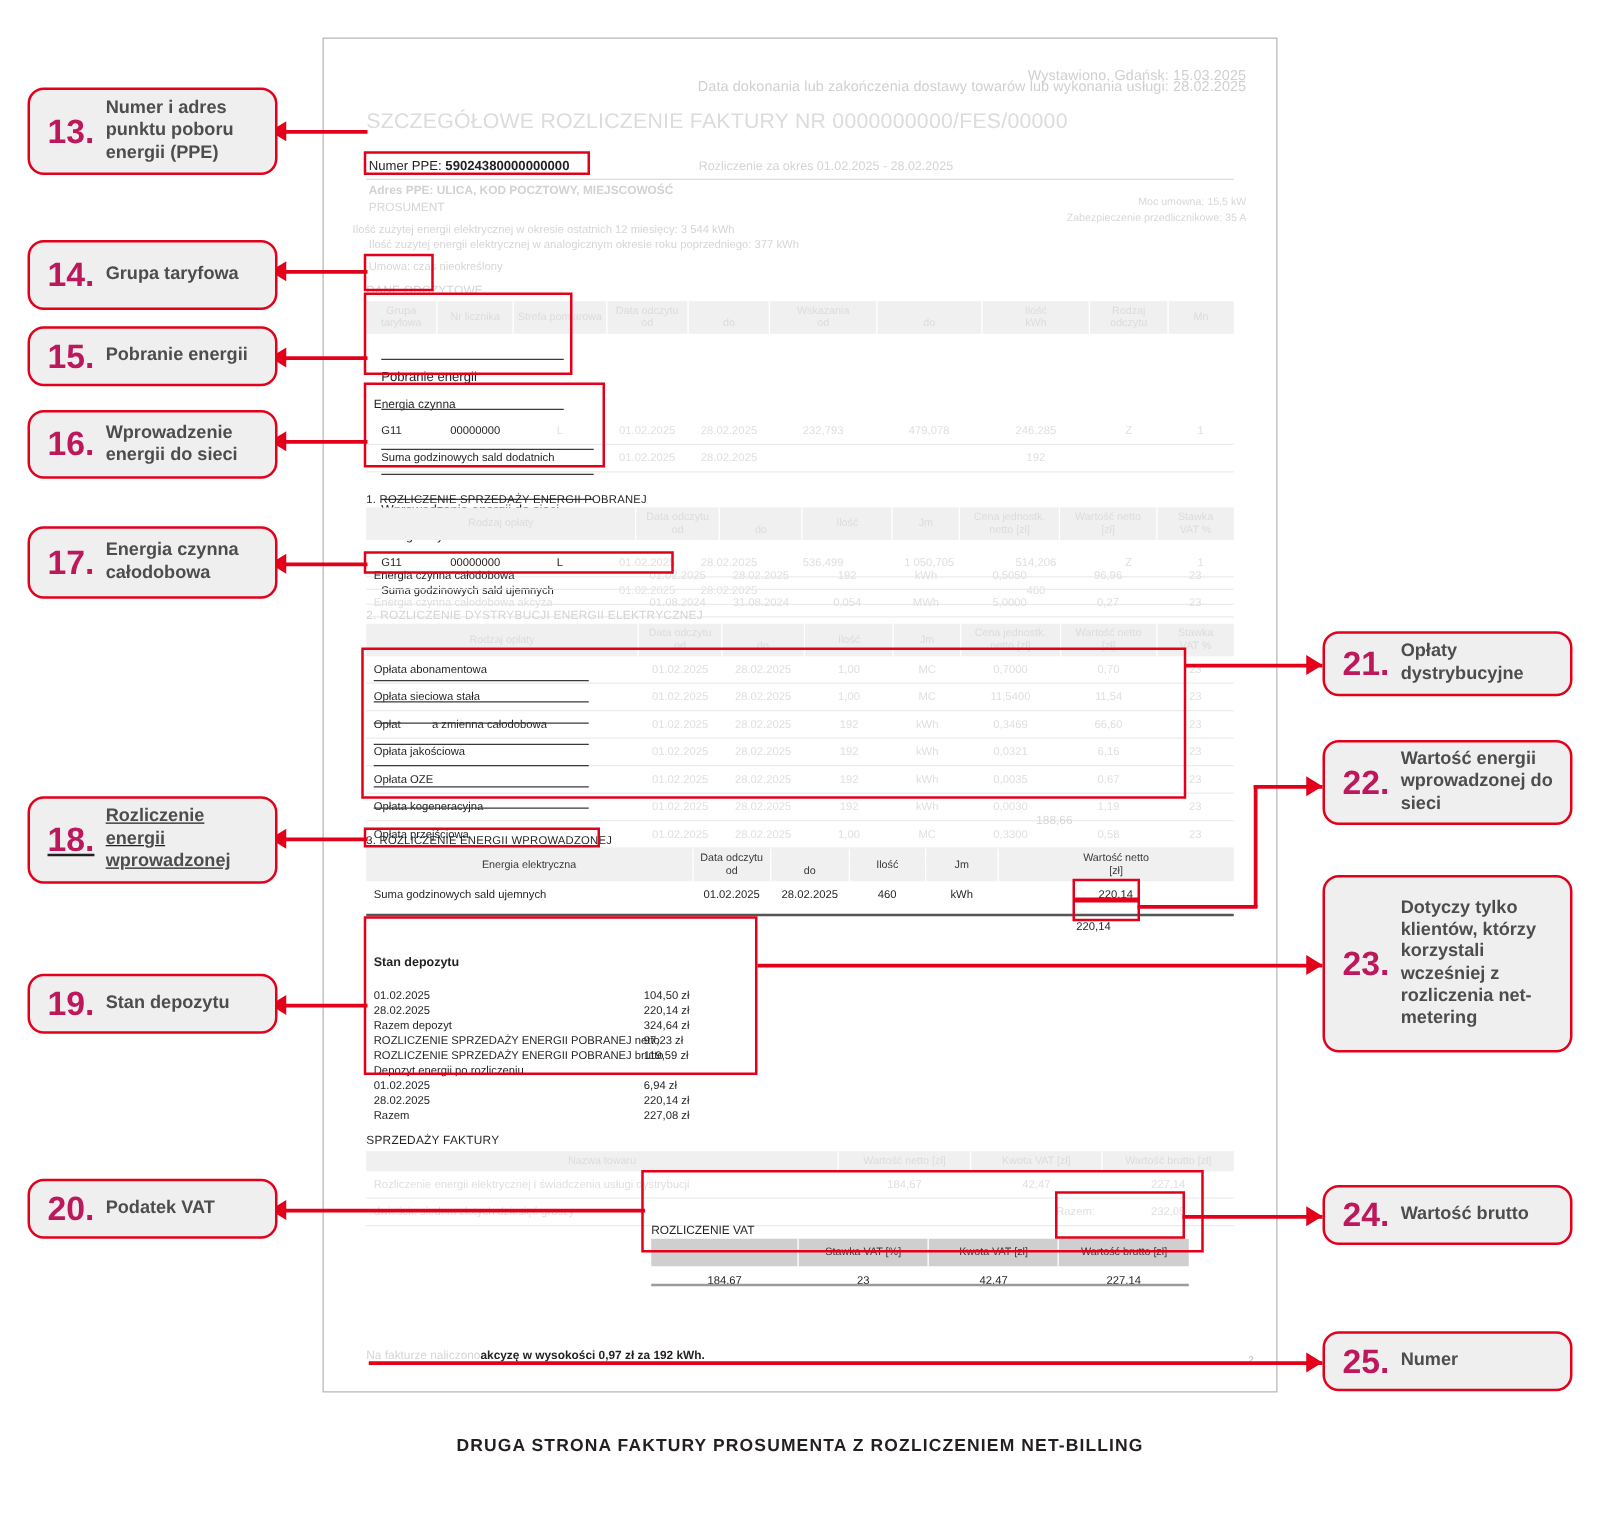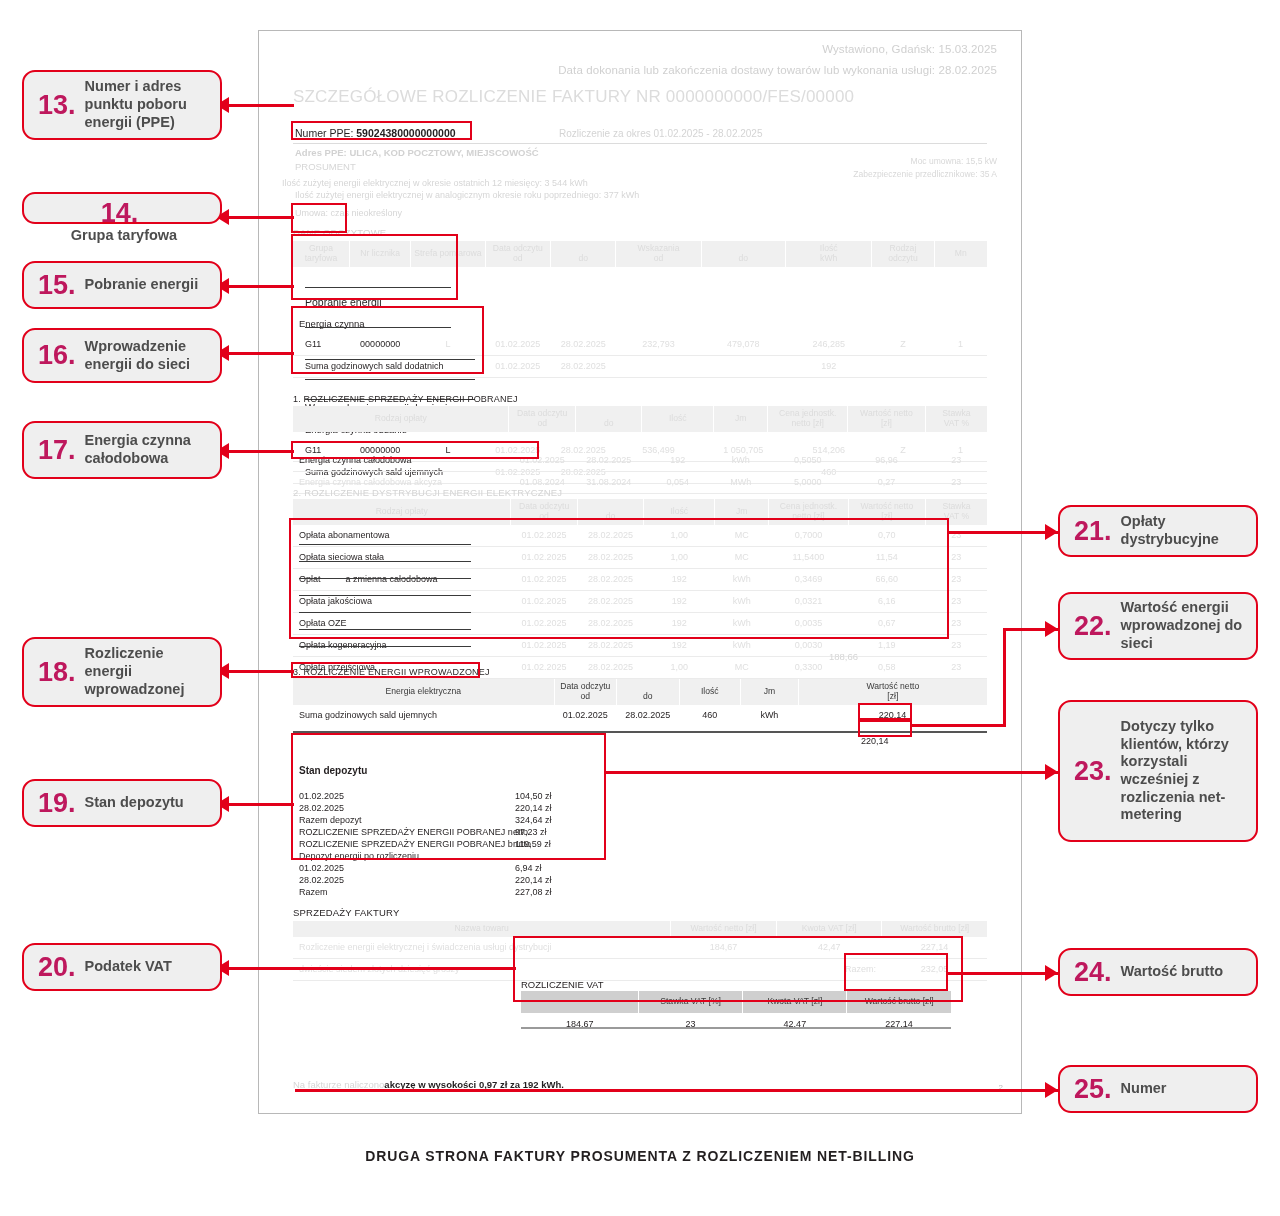--- a/index.html
+++ b/index.html
@@ -56,21 +56,21 @@
   .dep-val{position:absolute;font-size:9px;color:#231f20;}
   .hr-grey{position:absolute;height:1px;background:#dcdcdc;}
   .hr-dark{position:absolute;height:1.6px;background:#555;}
 </style>
 </head>
 <body>
 
 <div class="page">
   <div class="doc">
 
-    <div class="hdr-right" style="top:12px;">Wystawiono, Gdańsk: 15.03.2025</div>
+    <div class="hdr-right" style="top:24px;">Wystawiono, Gdańsk: 15.03.2025</div>
     <div class="hdr-right" style="top:33px;">Data dokonania lub zakończenia dostawy towarów lub wykonania usługi: 28.02.2025</div>
 
     <div class="title-big" style="top:56px;">SZCZEGÓŁOWE ROZLICZENIE FAKTURY NR 0000000000/FES/00000</div>
 
     <div class="abs" style="left:36px;top:96px;font-size:10.5px;color:#231f20;">
       <span>Numer PPE:</span>
       <b>59024380000000000</b>
     </div>
     <div class="abs" style="left:300px;top:97px;font-size:10px;color:#d4d4d4;">Rozliczenie za okres 01.02.2025 - 28.02.2025</div>
 
@@ -456,37 +456,37 @@
 <div class="arrow right" style="left:1045px;top:764px;"></div>
 <div class="lead" style="left:946px;top:972px;width:112px;"></div>
 <div class="arrow right" style="left:1045px;top:965px;"></div>
 <div class="lead" style="left:295px;top:1089px;width:763px;"></div>
 <div class="arrow right" style="left:1045px;top:1082px;"></div>
 
 <div class="callout l" style="left:22px;top:70px;width:200px;height:70px;">
   <div class="cnum">13.</div>
   <div class="ctxt">Numer i adres punktu poboru energii (PPE)</div>
 </div>
-<div class="callout l" style="left:22px;top:192px;width:200px;height:32px;flex-direction:column;">
+<div class="callout l" style="left:22px;top:192px;width:200px;height:56px;">
   <div class="cnum">14.</div>
   <div class="ctxt">Grupa taryfowa</div>
 </div>
 <div class="callout l" style="left:22px;top:261px;width:200px;height:48px;">
   <div class="cnum">15.</div>
   <div class="ctxt">Pobranie energii</div>
 </div>
 <div class="callout l" style="left:22px;top:328px;width:200px;height:55px;">
   <div class="cnum">16.</div>
   <div class="ctxt">Wprowadzenie energii do sieci</div>
 </div>
 <div class="callout l" style="left:22px;top:421px;width:200px;height:58px;">
   <div class="cnum">17.</div>
   <div class="ctxt">Energia czynna całodobowa</div>
 </div>
-<div class="callout l" style="left:22px;top:637px;width:200px;height:70px;">
+<div class="callout l" style="left:22px;top:637px;width:200px;height:70px;text-decoration:underline;">
   <div class="cnum">18.</div>
   <div class="ctxt">Rozliczenie energii wprowadzonej</div>
 </div>
 <div class="callout l" style="left:22px;top:779px;width:200px;height:48px;">
   <div class="cnum">19.</div>
   <div class="ctxt">Stan depozytu</div>
 </div>
 <div class="callout l" style="left:22px;top:943px;width:200px;height:48px;">
   <div class="cnum">20.</div>
   <div class="ctxt">Podatek VAT</div>

